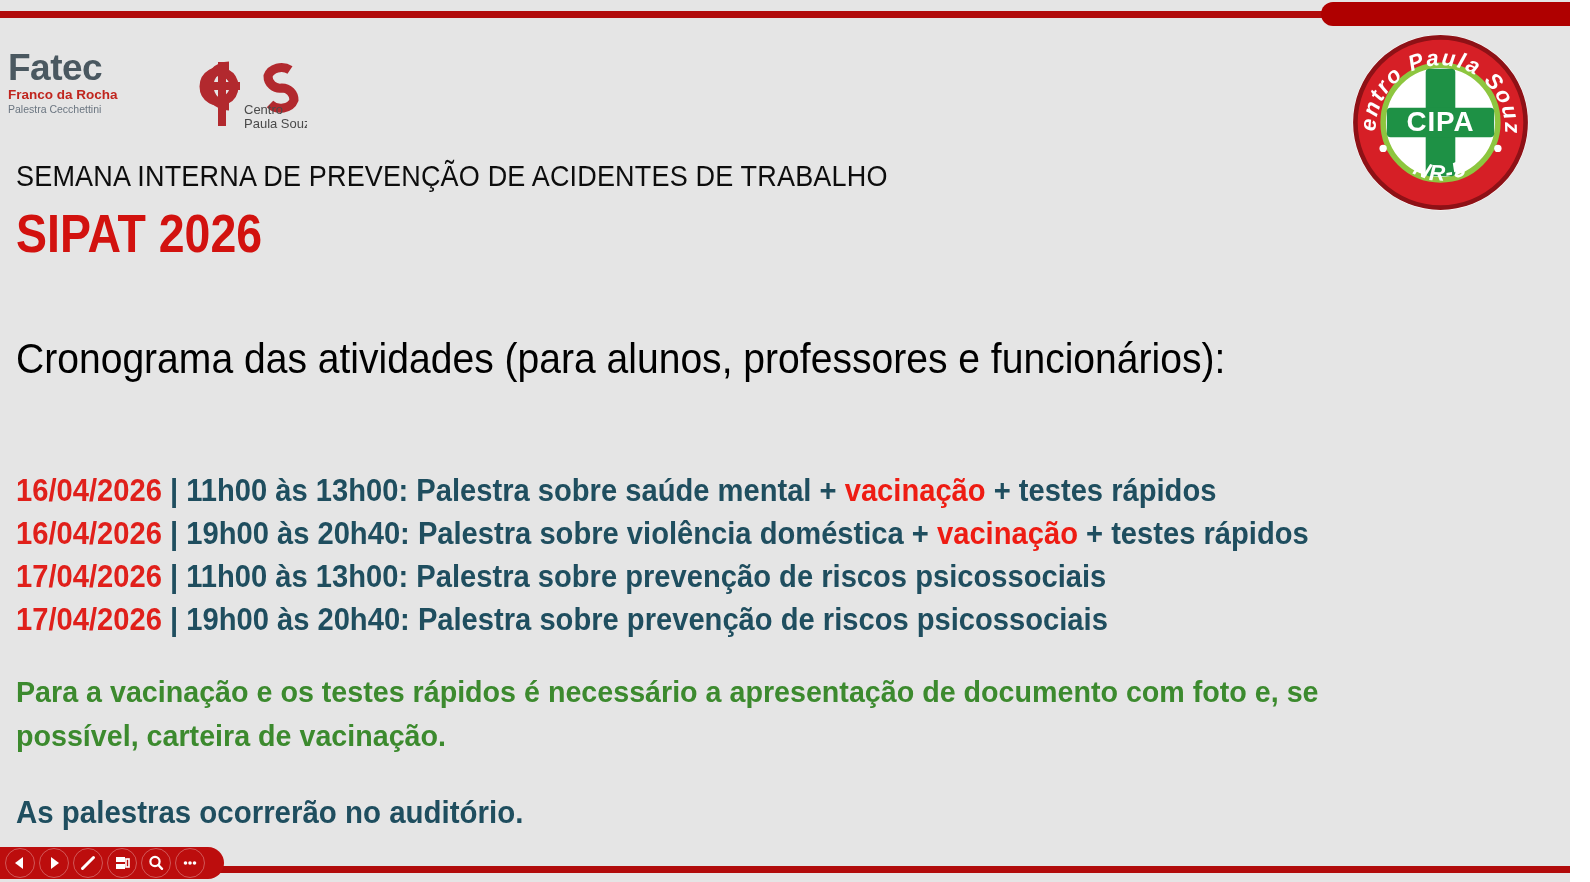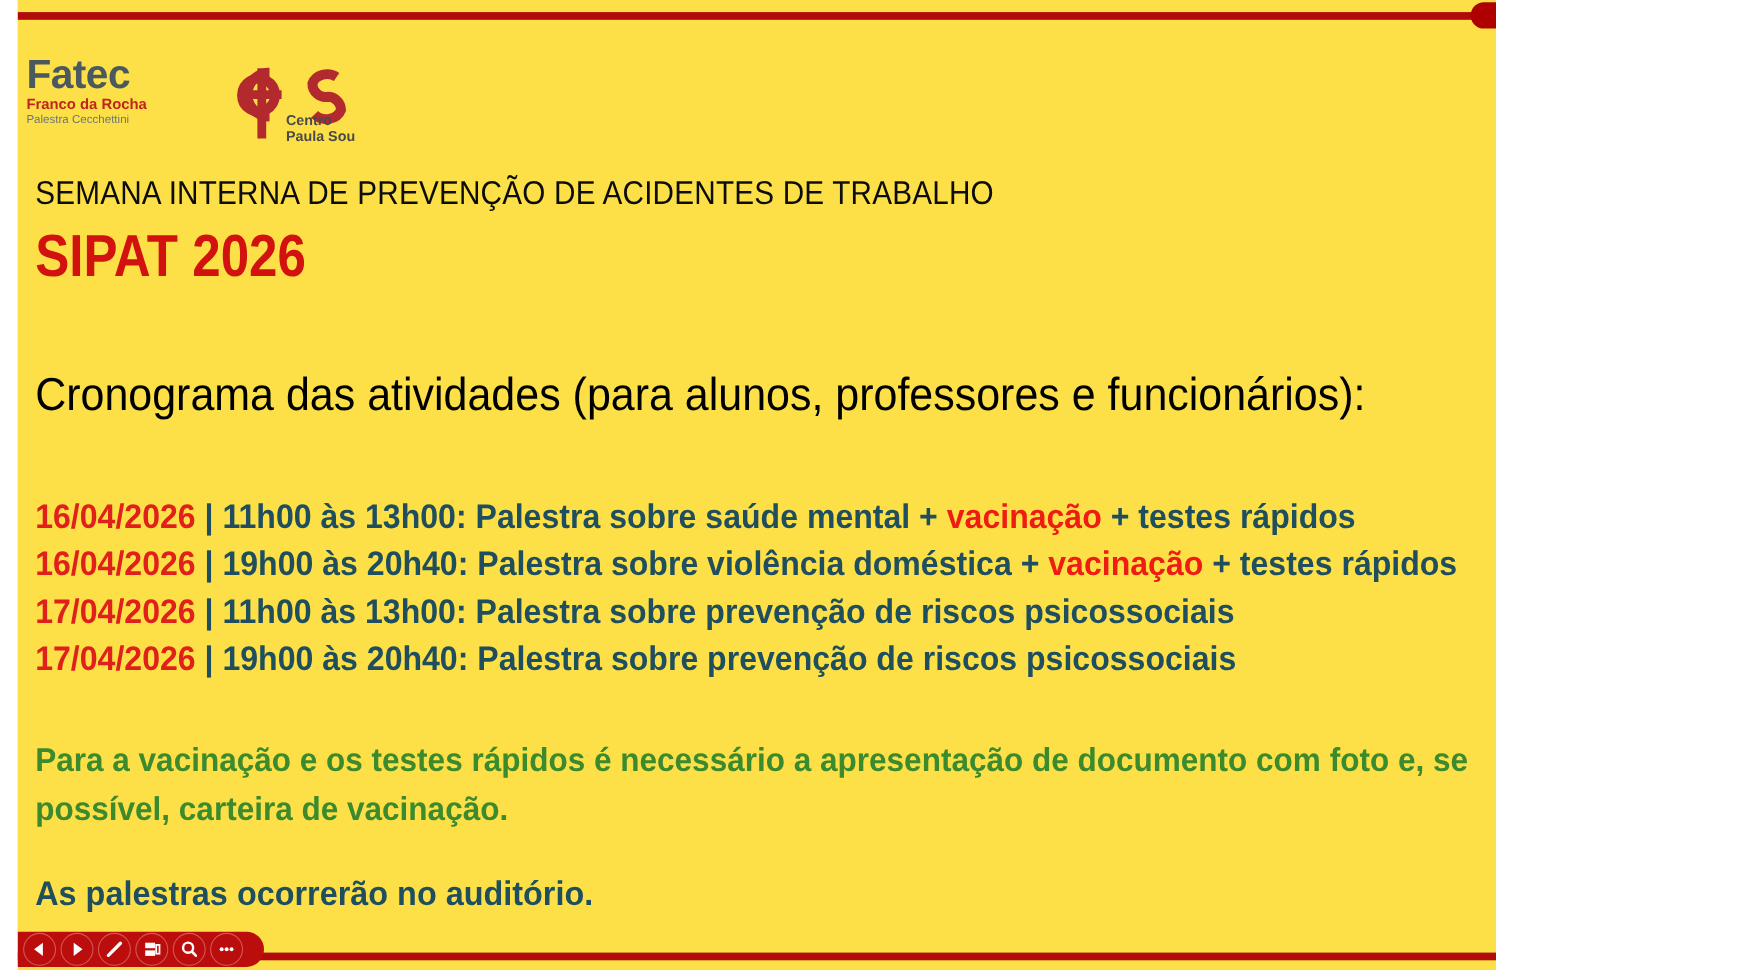--- a/index.html
+++ b/index.html
@@ -6,25 +6,24 @@
     margin: 0;
     padding: 0;
     background: #ffffff;
   }
   body {
     font-family: "Liberation Sans", sans-serif;
     -webkit-font-smoothing: antialiased;
   }
   #slide {
     position: relative;
-    width: 1344px;
+    width: 1570px;
     height: 882px;
-    background: #fde047;
+    background: #e5e5e5;
     overflow: hidden;
-    margin-left: 16px;
   }
 
   
   #top-rule {
     position: absolute;
     left: 0;
     top: 11px;
     width: 1370px;
     height: 7px;
     background: #B10B0B;
@@ -68,21 +67,20 @@
     color: #6A7580;
     line-height: 1.2;
   }
 
   #logo-cps {
     position: absolute;
     left: 182px;
     top: 44px;
     width: 125px;
     height: 88px;
-    font-weight: bold;
   }
   #logo-cps svg { display: block; }
 
   #logo-cipa {
     position: absolute;
     left: 1348px;
     top: 30px;
     width: 185px;
     height: 185px;
   }
@@ -126,21 +124,21 @@
     color: #000000;
     white-space: nowrap;
     transform: scaleX(0.93);
     transform-origin: left center;
   }
 
   
   #schedule {
     position: absolute;
     left: 16px;
-    top: 448px;
+    top: 469px;
     width: 1540px;
   }
   .sched-row {
     font-family: "Liberation Sans Narrow", "Liberation Sans", sans-serif;
     font-size: 31px;
     font-weight: 700;
     line-height: 43px;
     color: #1F4E5F;
     white-space: nowrap;
     transform: scaleX(0.94);

